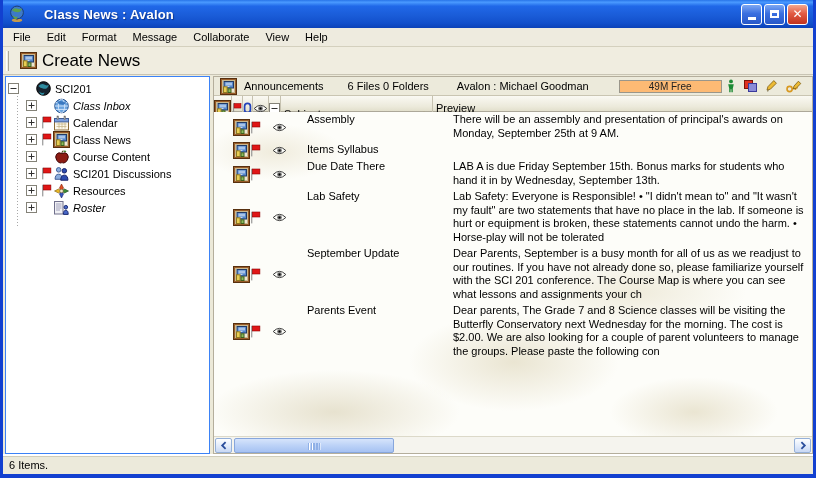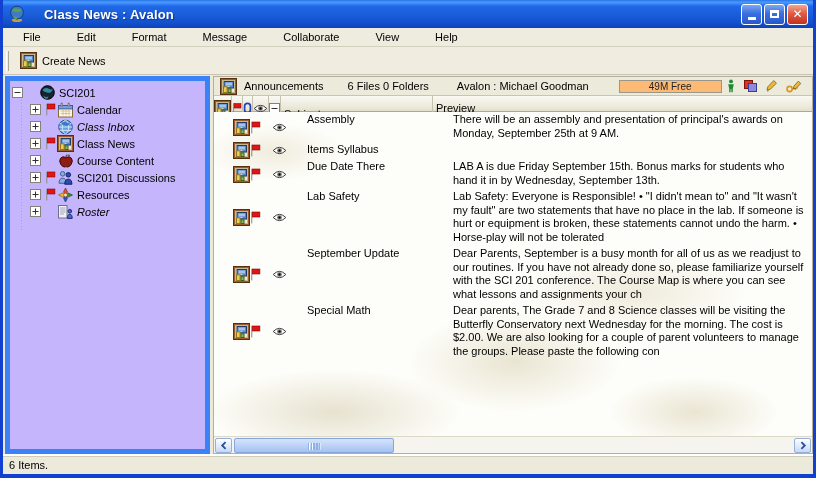--- a/index.html
+++ b/index.html
@@ -12,29 +12,29 @@
     background:linear-gradient(180deg,#2874e8 0%,#4a9aff 8%,#2068e8 22%,#1a5cd8 55%,#1250cc 82%,#0c42b8 100%);}
   .titlebar .apptitle{color:#fff;font-weight:bold;font-size:13px;margin-left:18px;
     text-shadow:1px 1px 1px #10388f;letter-spacing:.2px;flex:1;white-space:nowrap;overflow:hidden;}
   .winbtns{display:flex;gap:2px;}
   .winbtn{width:21px;height:21px;border:1px solid #fff;border-radius:3px;display:flex;align-items:center;justify-content:center;
     background:linear-gradient(180deg,#7da7f2 0%,#3a6fe0 45%,#2858c8 100%);color:#fff;font-size:10px;font-weight:bold;}
   .winbtn.close{background:linear-gradient(180deg,#f2a78e 0%,#e25b44 45%,#c2331e 100%);font-size:12px;}
   .winbtn .minbar{width:8px;height:3px;background:#fff;margin-top:9px;}
   .winbtn .maxbox{width:9px;height:8px;border:2px solid #fff;border-top-width:3px;}
   
-  .menubar{height:19px;flex:0 0 19px;display:flex;align-items:center;background:#eeebdf;border-bottom:1px solid #d4d0be;padding-left:12px;gap:20px;}
+  .menubar{height:19px;flex:0 0 19px;display:flex;align-items:center;background:#eeebdf;border-bottom:1px solid #d4d0be;padding-left:2px;}
   .menu-item{font-size:11px;padding:2px 8px;color:#000;cursor:default;}
   
   .toolbar{height:28px;flex:0 0 28px;display:flex;align-items:center;background:#f0ede0;border-bottom:1px solid #c8c4b4;padding-left:2px;}
   .toolgrip{width:3px;height:20px;margin:0 4px 0 1px;border-left:1px solid #fff;border-right:1px solid #aca899;}
-  .toolbtn{display:flex;align-items:center;gap:5px;padding:2px 6px;font-size:11px;color:#000;border:1px solid transparent;border-radius:2px;}
+  .toolbtn{display:flex;align-items:center;gap:5px;padding:2px 6px;font-size:17px;color:#000;border:1px solid transparent;border-radius:2px;}
   
   .main{flex:1;display:flex;background:#ece9d8;padding:1px 0 0 2px;min-height:0;}
-  .treepane{width:205px;flex:0 0 205px;background:#c4b5fd;border:5px solid #3b82f6;overflow:hidden;position:relative;padding:3px 0 0 2px;}
+  .treepane{width:205px;flex:0 0 205px;background:#ffffff;border:1px solid #3b82f6;overflow:hidden;position:relative;padding:3px 0 0 2px;}
   .pane-divider{width:3px;flex:0 0 3px;background:#ece9d8;}
   .rightpane{flex:1;display:flex;flex-direction:column;border:1px solid #b4ae9c;background:#fff;min-width:0;}
   
   .tree{position:relative;font-size:11px;}
   .tree .vguide{position:absolute;left:9px;top:16px;width:1px;
     background-image:repeating-linear-gradient(to bottom,#a8a8a8 0 1px,transparent 1px 3px);}
   .tree-row{display:flex;align-items:center;height:17px;white-space:nowrap;cursor:default;position:relative;}
   .tree-row .indent{width:18px;flex:0 0 18px;}
   .tree-row .expander{width:11px;height:11px;flex:0 0 11px;margin-right:4px;position:relative;z-index:1;}
   .tree-row .exp-spacer{width:15px;flex:0 0 15px;}
@@ -162,53 +162,53 @@
               </svg>
             </span>
             <span class="tlabel">SCI201</span>
           </div>
           <div class="tree-row">
             <span class="indent"></span>
             <span class="expander"><svg width="11" height="11" viewBox="0 0 11 11">
                 <rect x="0.5" y="0.5" width="10" height="10" fill="#fff" stroke="#848278"></rect>
                 <path d="M2.5 5.5h6M5.5 2.5v6" stroke="#303030" stroke-width="1"></path>
               </svg></span>
+            <span class="flagslot"></span>
+            <span class="ticon">
+              <svg width="17" height="16" viewBox="0 0 17 16">
+                <circle cx="8.5" cy="8" r="6.8" fill="#6aa4e0" stroke="#24508e"></circle>
+                <ellipse cx="8.5" cy="8" rx="3.2" ry="6.8" fill="none" stroke="#d8e8fa" stroke-width="0.9"></ellipse>
+                <path d="M1.7 8h13.6M2.6 4.6h11.8M2.6 11.4h11.8" stroke="#d8e8fa" stroke-width="0.9"></path>
+                <path d="M4.2 4.4 q2.8-2.4 5.4-.8 q2 1.2 3.4-.2 q-.8 3.8-4.2 3.2 q-3.2-.4-4.6-2.2z" fill="#3a78c0"></path>
+              </svg>
+            </span>
+            <span class="tlabel italic">Class Inbox</span>
+          </div>
+          <div class="tree-row">
+            <span class="indent"></span>
+            <span class="expander"><svg width="11" height="11" viewBox="0 0 11 11">
+                <rect x="0.5" y="0.5" width="10" height="10" fill="#fff" stroke="#848278"></rect>
+                <path d="M2.5 5.5h6M5.5 2.5v6" stroke="#303030" stroke-width="1"></path>
+              </svg></span>
             <span class="flagslot">
               <svg width="11" height="13" viewBox="0 0 11 13">
                 <rect x="1.2" y="0.8" width="1.1" height="11.6" fill="#8f8f8f"></rect>
                 <rect x="2.3" y="1" width="7.6" height="5" fill="#e01616" stroke="#8f0000" stroke-width="0.6"></rect>
               </svg>
             </span>
             <span class="ticon">
               <svg width="17" height="16" viewBox="0 0 17 16">
                 <rect x="1.5" y="3.5" width="14" height="11.5" fill="#fdf8ec" stroke="#8a6a34"></rect>
                 <rect x="1.5" y="3.5" width="14" height="3.4" fill="#7a9ede" stroke="#3c5a94"></rect>
                 <rect x="4" y="1" width="1.6" height="3.4" fill="#b0b0b0" stroke="#606060" stroke-width="0.5"></rect>
                 <rect x="11" y="1" width="1.6" height="3.4" fill="#b0b0b0" stroke="#606060" stroke-width="0.5"></rect>
                 <path d="M3.5 9h10M3.5 11.5h10M6 7.5v6M9 7.5v6M12 7.5v6" stroke="#c8b88c" stroke-width="0.8"></path>
               </svg>
             </span>
             <span class="tlabel">Calendar</span>
-          </div>
-          <div class="tree-row">
-            <span class="indent"></span>
-            <span class="expander"><svg width="11" height="11" viewBox="0 0 11 11">
-                <rect x="0.5" y="0.5" width="10" height="10" fill="#fff" stroke="#848278"></rect>
-                <path d="M2.5 5.5h6M5.5 2.5v6" stroke="#303030" stroke-width="1"></path>
-              </svg></span>
-            <span class="flagslot"></span>
-            <span class="ticon">
-              <svg width="17" height="16" viewBox="0 0 17 16">
-                <circle cx="8.5" cy="8" r="6.8" fill="#6aa4e0" stroke="#24508e"></circle>
-                <ellipse cx="8.5" cy="8" rx="3.2" ry="6.8" fill="none" stroke="#d8e8fa" stroke-width="0.9"></ellipse>
-                <path d="M1.7 8h13.6M2.6 4.6h11.8M2.6 11.4h11.8" stroke="#d8e8fa" stroke-width="0.9"></path>
-                <path d="M4.2 4.4 q2.8-2.4 5.4-.8 q2 1.2 3.4-.2 q-.8 3.8-4.2 3.2 q-3.2-.4-4.6-2.2z" fill="#3a78c0"></path>
-              </svg>
-            </span>
-            <span class="tlabel italic">Class Inbox</span>
           </div>
           <div class="tree-row">
             <span class="indent"></span>
             <span class="expander"><svg width="11" height="11" viewBox="0 0 11 11">
                 <rect x="0.5" y="0.5" width="10" height="10" fill="#fff" stroke="#848278"></rect>
                 <path d="M2.5 5.5h6M5.5 2.5v6" stroke="#303030" stroke-width="1"></path>
               </svg></span>
             <span class="flagslot">
               <svg width="11" height="13" viewBox="0 0 11 13">
                 <rect x="1.2" y="0.8" width="1.1" height="11.6" fill="#8f8f8f"></rect>
@@ -570,21 +570,21 @@
             </span>
             <span class="ic"></span>
             <span class="ic">
               <svg width="15" height="9" viewBox="0 0 15 9">
                 <path d="M1.2 4.5 Q7.5 -1.8 13.8 4.5 Q7.5 10.8 1.2 4.5 Z" fill="#fcfcf8" stroke="#3c3c3c" stroke-width="1"></path>
                 <circle cx="7.5" cy="4.5" r="2.3" fill="#6a6a6a"></circle>
                 <circle cx="7.5" cy="4.5" r="1" fill="#000"></circle>
               </svg>
             </span>
             <span class="ic"></span>
-            <span class="subject">Special Math</span>
+            <span class="subject">Parents Event</span>
             <span class="preview">Dear parents,  The Grade 7 and 8 Science classes will be visiting the Butterfly Conservatory next Wednesday for the morning. The cost is $2.00. We are also looking for a couple of parent volunteers to manage the groups. Please paste the following con</span>
           </div>
         </div>
 
       <div class="hscroll">
         <span class="sbtn" id="sb-left">
             <svg width="8" height="9" viewBox="0 0 8 9">
               <path d="M5.6 1.2 L2.2 4.5 L5.6 7.8" fill="none" stroke="#2a4e9c" stroke-width="1.8"></path>
             </svg>
           </span>

